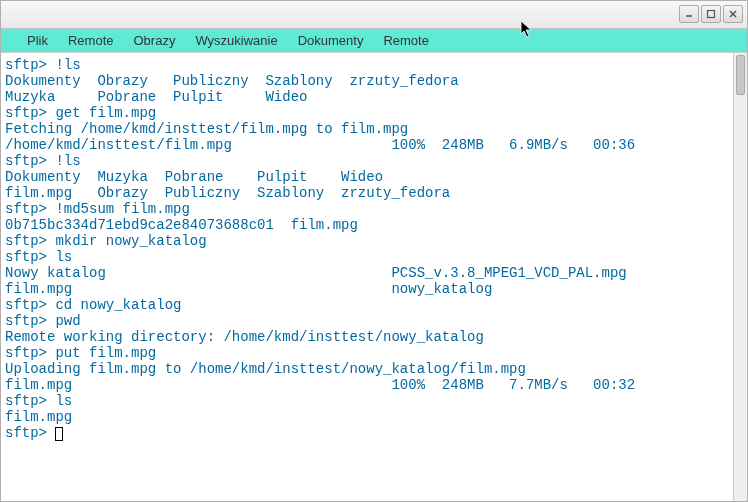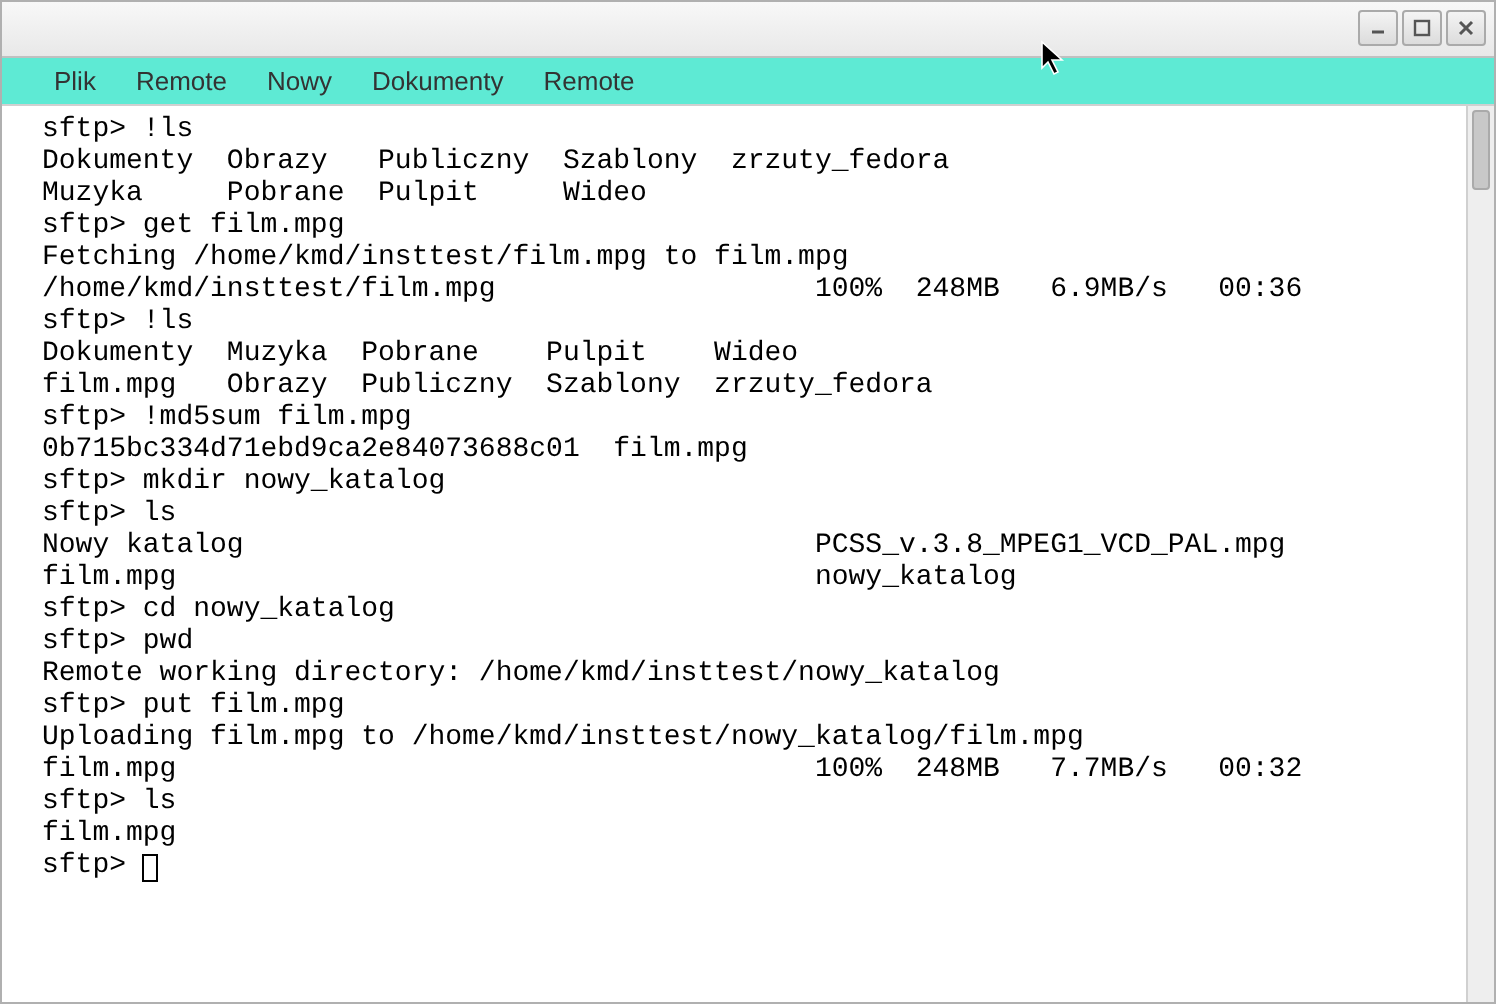--- a/index.html
+++ b/index.html
@@ -62,26 +62,26 @@
     cursor: pointer;
   }
   .terminal-wrap {
     flex: 1;
     display: flex;
     background: #fff;
     overflow: hidden;
   }
   .terminal {
     flex: 1;
-    padding: 4px 20px;
+    padding: 4px 4px;
     font-family: "Liberation Mono","DejaVu Sans Mono",Consolas,monospace;
     font-size: 14px;
     line-height: 16px;
     white-space: pre;
-    color: #000000;
+    color: #0369a1;
     overflow: hidden;
   }
   .scrollbar {
     width: 14px;
     background: #eee;
     border-left: 1px solid #d0d0d0;
     position: relative;
   }
   .scroll-thumb {
     position: absolute;
@@ -125,21 +125,22 @@
           <line x1="2" y1="2" x2="8" y2="8" stroke="#555" stroke-width="1.5"></line>
           <line x1="8" y1="2" x2="2" y2="8" stroke="#555" stroke-width="1.5"></line>
         </svg>
     </div>
   </div>
 </div>
 
 <div class="menubar">
   <div class="menu-item">Plik</div>
   <div class="menu-item">Remote</div>
-  <div class="menu-item">Nowy</div>
+  <div class="menu-item">Obrazy</div>
+  <div class="menu-item">Wyszukiwanie</div>
   <div class="menu-item">Dokumenty</div>
   <div class="menu-item">Remote</div>
 </div>
 
 <div class="terminal-wrap">
   <div class="terminal" id="terminal"><span>sftp&gt; !ls</span>
 <span>Dokumenty  Obrazy   Publiczny  Szablony  zrzuty_fedora</span>
 <span>Muzyka     Pobrane  Pulpit     Wideo</span>
 <span>sftp&gt; get film.mpg</span>
 <span>Fetching /home/kmd/insttest/film.mpg to film.mpg</span>

